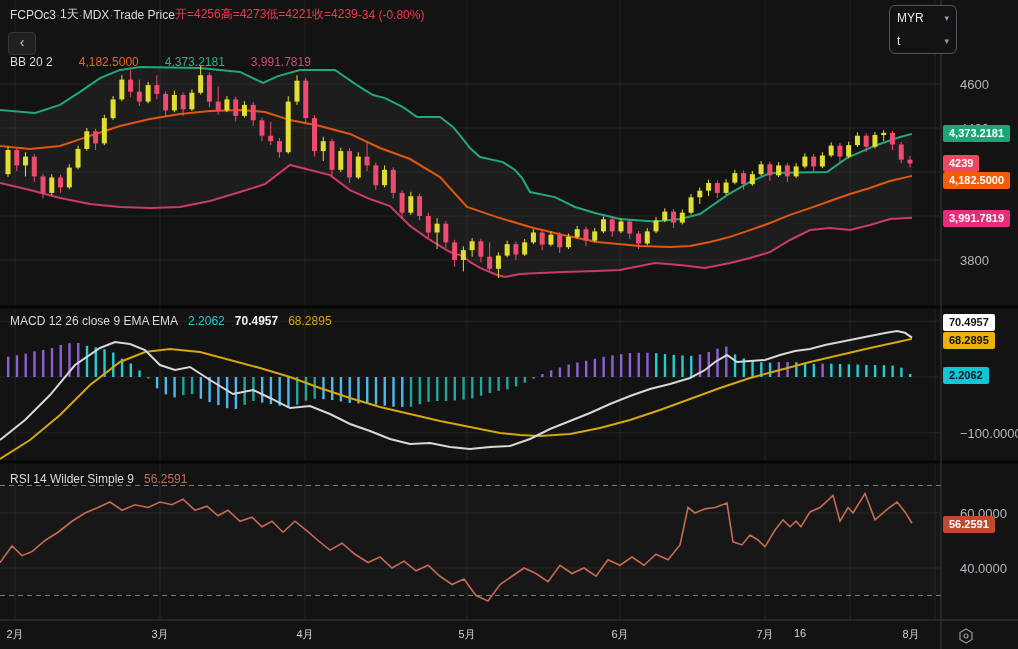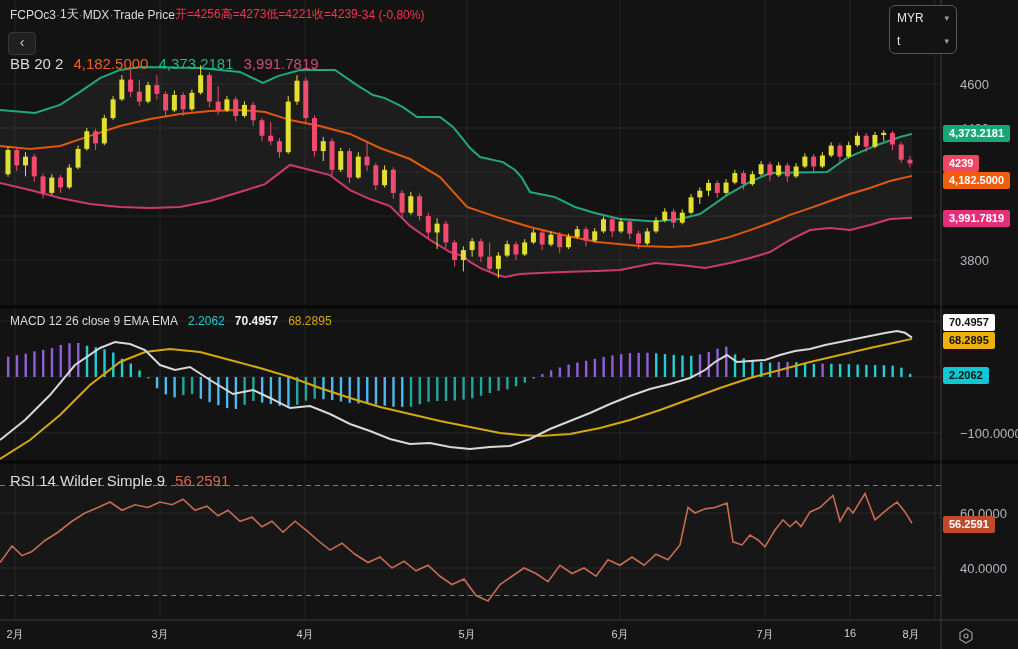--- a/index.html
+++ b/index.html
@@ -5,25 +5,25 @@
   html,body{margin:0;padding:0;background:#000;}
   #root{position:relative;width:1018px;height:649px;background:#131313;overflow:hidden;
         font-family:"Liberation Sans","DejaVu Sans",sans-serif;-webkit-font-smoothing:antialiased;}
   #plot{position:absolute;left:0;top:0;z-index:1;}
   .ovl{position:absolute;z-index:3;white-space:nowrap;}
   #header-row{left:10px;top:6px;font-size:12px;color:#d8dade;display:flex;align-items:center;}
   #header-row .sep{color:#787b86;}
   #header-row .red{color:#f2364d;}
   #back-btn{left:8px;top:32px;width:26px;height:21px;background:#202020;border:1px solid #363636;
             border-radius:4px;color:#c9ccd2;font-size:14px;line-height:19px;text-align:center;cursor:pointer;}
-  #bb-row{left:10px;top:55px;font-size:15px;color:#d8dade;display:flex;gap:10px;}
+  #bb-row{left:10px;top:55px;font-size:12px;color:#d8dade;display:flex;gap:26px;}
   .bb-mid{color:#f0621c;} .bb-up{color:#21b780;} .bb-low{color:#cc4a7d;}
   #macd-row{left:10px;top:314px;font-size:12px;color:#d8dade;display:flex;gap:10px;}
   .macd-hist{color:#2ec7d6;} .macd-main{color:#f0f0f0;font-weight:bold;} .macd-sig{color:#d9a50f;}
-  #rsi-row{left:10px;top:472px;font-size:15px;color:#d8dade;display:flex;gap:10px;}
+  #rsi-row{left:10px;top:472px;font-size:12px;color:#d8dade;display:flex;gap:10px;}
   .rsi-val{color:#cd6a52;}
   .ax-label{position:absolute;left:960px;z-index:2;font-size:13px;color:#b2b5be;}
   .badge{position:absolute;left:943px;z-index:4;font-size:11px;font-weight:bold;height:17px;
          line-height:17px;padding:0 6px;border-radius:2px;color:#fff;}
   #dd-box{left:889px;top:5px;width:66px;height:47px;border:1px solid #53565e;border-radius:6px;
           background:#131313;z-index:6;}
   .dd-row{height:23px;display:flex;align-items:center;justify-content:space-between;
           padding:0 7px;color:#e4e6ea;font-size:12px;cursor:pointer;}
   .dd-chev{color:#9a9da6;font-size:9px;}
   #time-axis{position:absolute;left:0;top:620px;width:1018px;height:16px;z-index:2;}
@@ -448,21 +448,21 @@
     </div>
   </div>
 
   <div id="time-axis">
       <span class="t-label" style="left: 15px;">2月</span>
       <span class="t-label" style="left: 160px;">3月</span>
       <span class="t-label" style="left: 305px;">4月</span>
       <span class="t-label" style="left: 467px;">5月</span>
       <span class="t-label" style="left: 620px;">6月</span>
       <span class="t-label" style="left: 765px;">7月</span>
-      <span class="t-label" style="left: 850px;">16</span>
+      <span class="t-label" style="left: 800px;">16</span>
       <span class="t-label" style="left: 911px;">8月</span>
     </div>
 
   <svg id="axis-gear" width="18" height="18" viewBox="0 0 18 18">
     <polygon points="9,2 15,5.5 15,12.5 9,16 3,12.5 3,5.5" fill="none" stroke="#9598a1" stroke-width="1.2"></polygon>
     <circle cx="9" cy="9" r="2" fill="none" stroke="#9598a1" stroke-width="1.2"></circle>
   </svg>
 
 </div>
 

